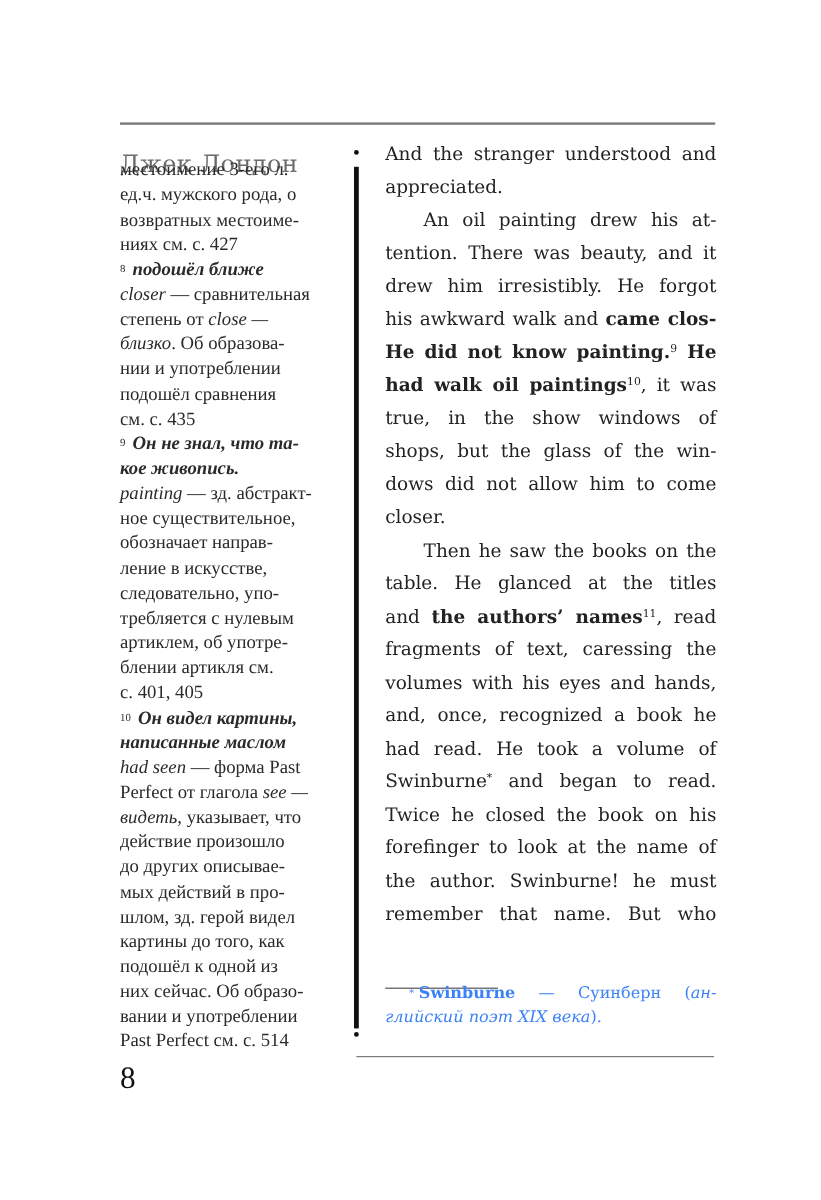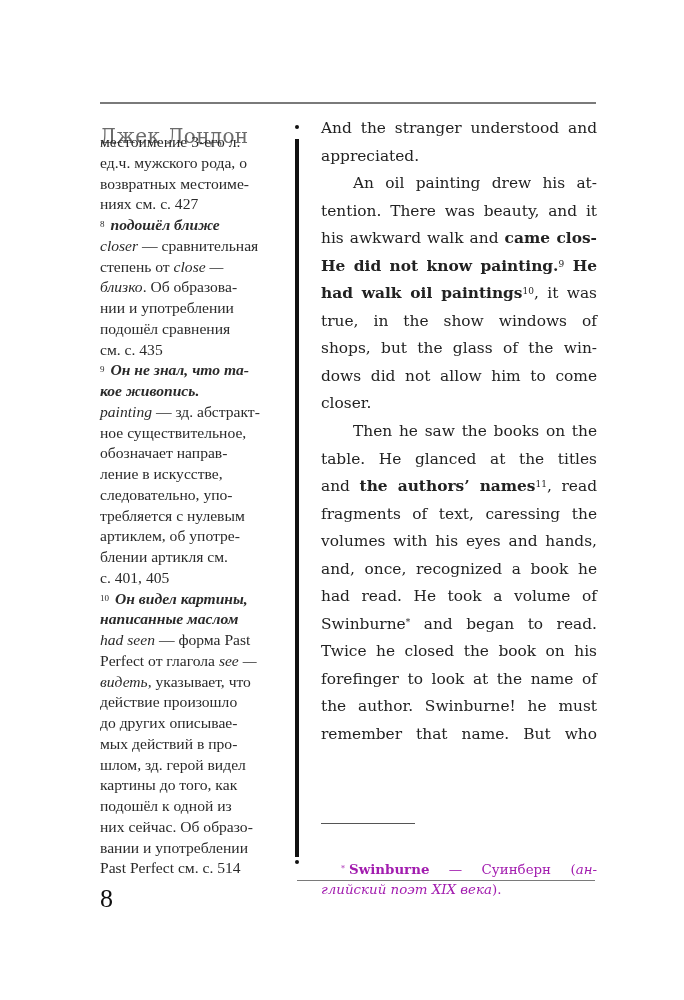--- a/index.html
+++ b/index.html
@@ -29,22 +29,22 @@
     position: absolute; left: 321px; top: 115px; width: 276px;
     font-family: "DejaVu Serif", serif; font-size: 15.4px; line-height: 27.55px; color: #222;
   }
   .right-col .ln { display: block; white-space: nowrap; text-align: justify; text-align-last: justify; }
   .right-col .ln.last { text-align-last: left; }
   .right-col .ln.indent { padding-left: 32px; }
   .right-col b { font-weight: bold; }
   .right-col sup { font-size: 9px; vertical-align: top; position: relative; top: -2px; }
   .fn-rule { position: absolute; left: 321px; top: 823px; width: 94px; height: 1px; background: #555; }
   .footnote {
-    position: absolute; left: 321px; top: 859px; width: 276px;
-    font-family: "DejaVu Serif", serif; font-size: 13.4px; line-height: 20px; color: #a21caf;
+    position: absolute; left: 321px; top: 818px; width: 276px;
+    font-family: "DejaVu Serif", serif; font-size: 13.4px; line-height: 20px; color: #3b82f6;
   }
   .footnote .ln { display: block; white-space: nowrap; }
   .footnote .ln.first { padding-left: 20px; text-align: justify; text-align-last: justify; }
   .footnote .it { font-style: italic; }
   .footnote sup { font-size: 8px; vertical-align: top; margin-right: 4px; }
   .bottom-rule { position: absolute; left: 297px; top: 880px; width: 298px; height: 1px; background: #7a7a7a; }
   .page-number {
     position: absolute; left: 100px; top: 884px;
     font-family: "Liberation Serif", serif; font-size: 26px; color: #111;
   }
@@ -99,20 +99,21 @@
 
 <div class="dot dot-top"></div>
 <div class="vbar"></div>
 <div class="dot dot-bottom"></div>
 
 <div class="right-col">
   <span class="ln">And the stranger understood and</span>
   <span class="ln last">appreciated.</span>
   <span class="ln indent">An oil painting drew his at-</span>
   <span class="ln">tention. There was beauty, and it</span>
+  <span class="ln">drew him irresistibly. He forgot</span>
   <span class="ln"><span>his awkward walk and </span><b>came clos-</b></span>
   <span class="ln"><b>He did not know painting.</b><sup>9</sup><b> He</b></span>
   <span class="ln"><b>had walk oil paintings</b><sup>10</sup><span>, it was</span></span>
   <span class="ln">true, in the show windows of</span>
   <span class="ln">shops, but the glass of the win-</span>
   <span class="ln">dows did not allow him to come</span>
   <span class="ln last">closer.</span>
   <span class="ln indent">Then he saw the books on the</span>
   <span class="ln">table. He glanced at the titles</span>
   <span class="ln"><span>and </span><b>the authors’ names</b><sup>11</sup><span>, read</span></span>

